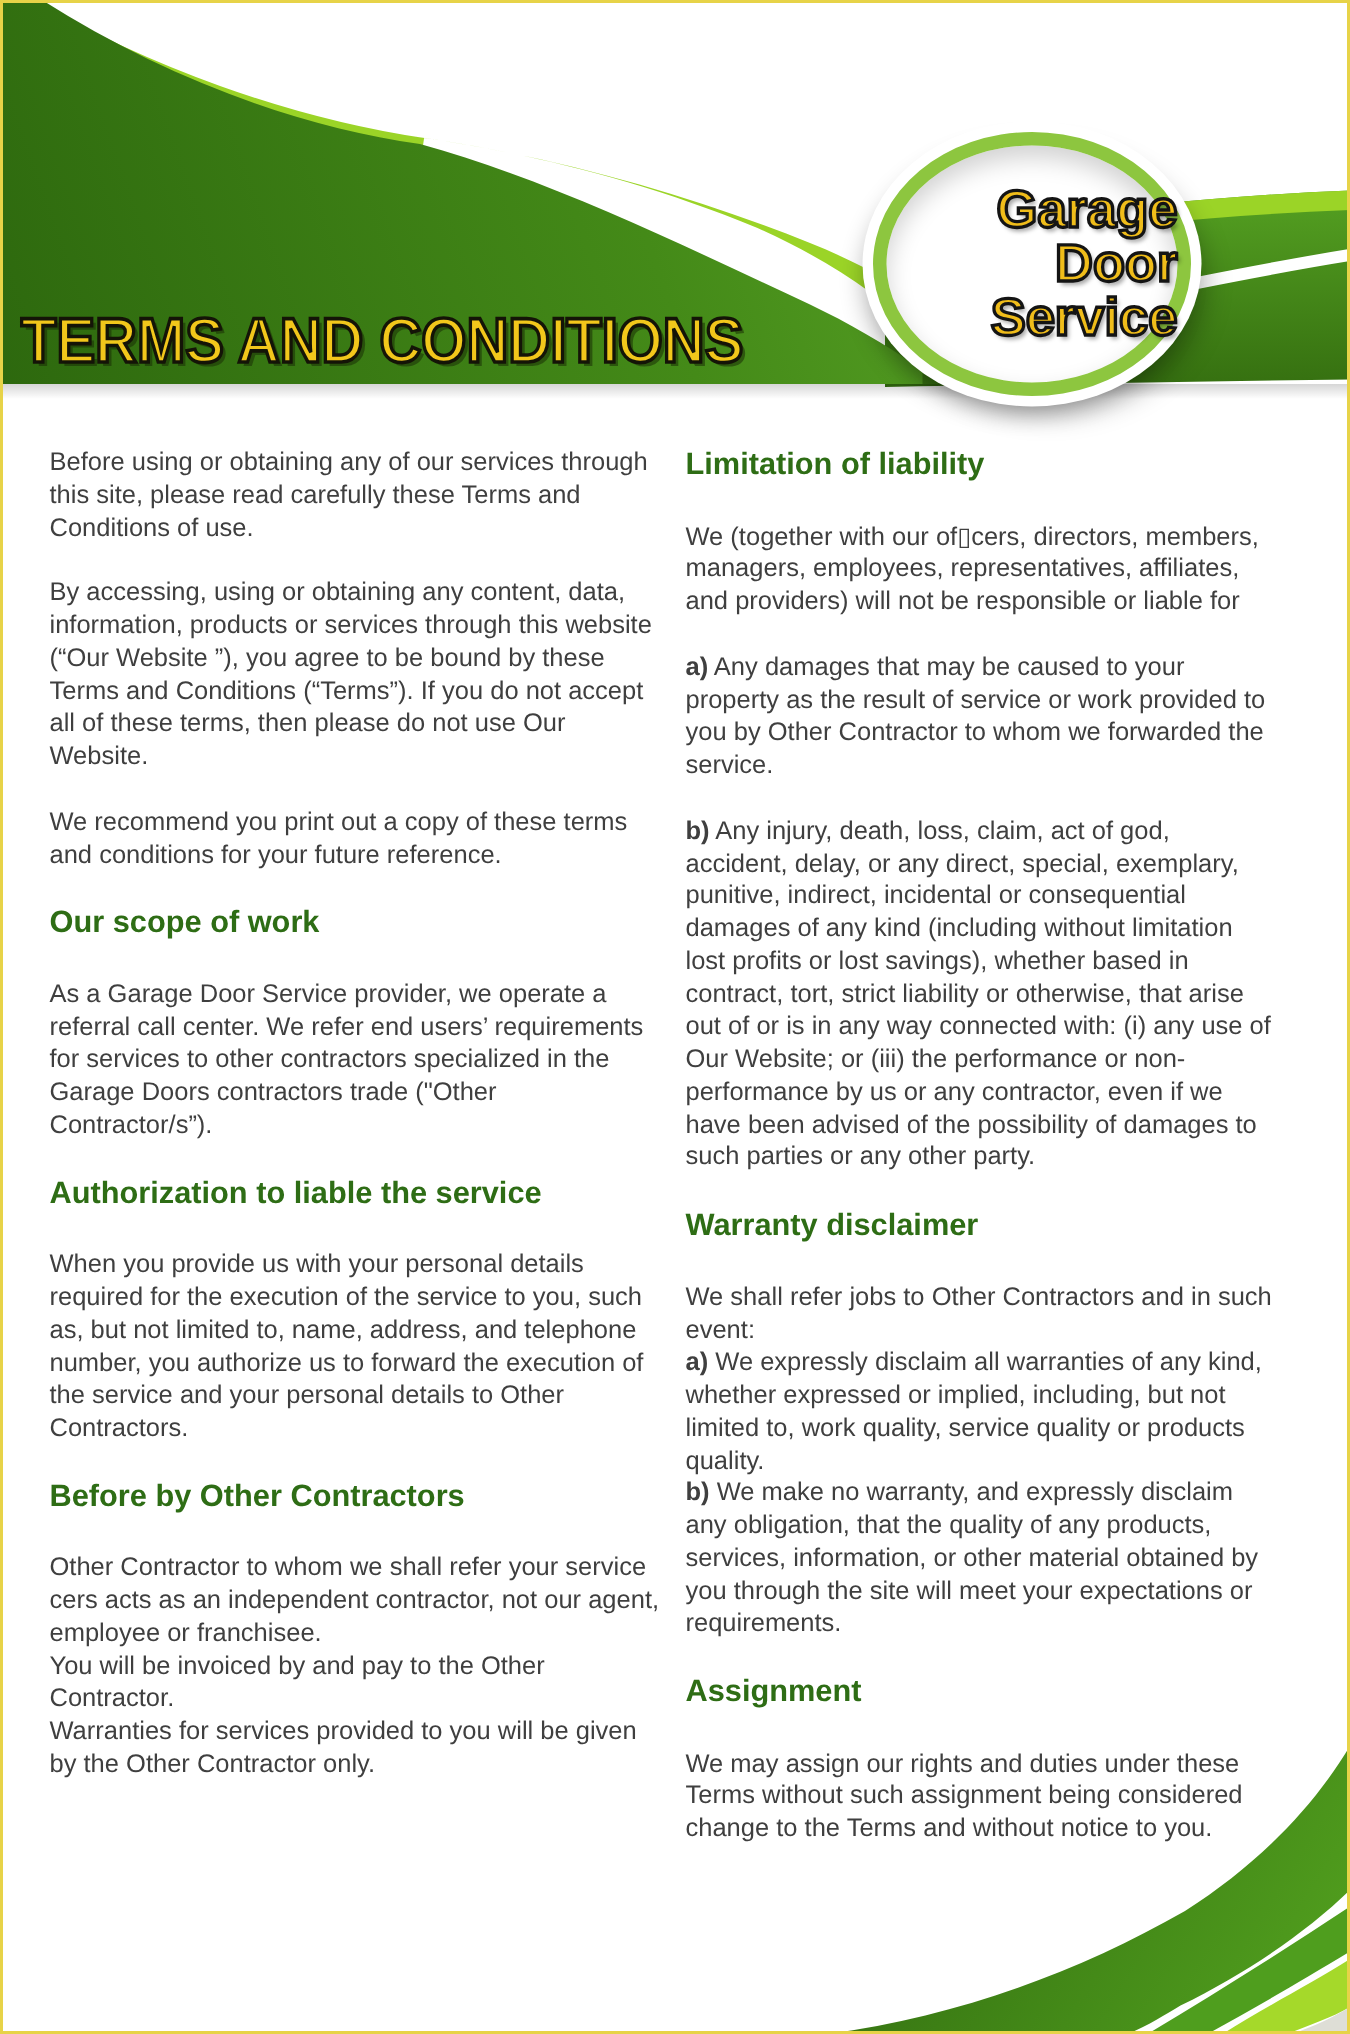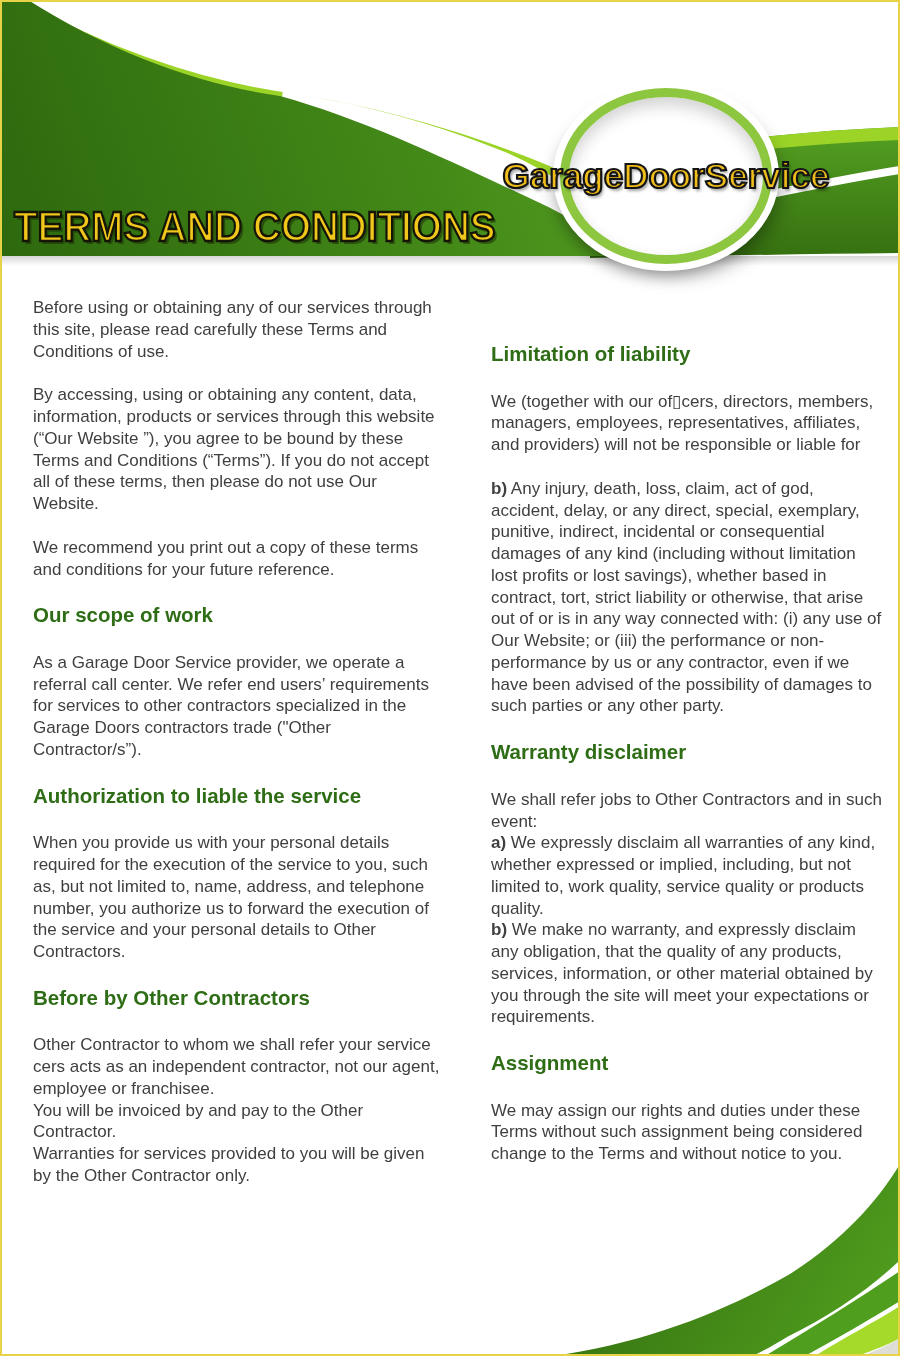--- a/index.html
+++ b/index.html
@@ -16,37 +16,37 @@
     font-size:42px;font-weight:bold;letter-spacing:0px;
     color:#f2c71b;
     -webkit-text-stroke:2.4px #141407;
     text-shadow:3px 3px 0 rgba(25,45,5,.55);
     transform:scaleX(.92);transform-origin:left center;
     white-space:nowrap;
   }
 
   
   .badge{
-    position:absolute;left:560px;top:88px;z-index:5;
+    position:absolute;left:582px;top:88px;z-index:5;
     width:194px;height:158px;
     background:#ffffff;border:9px solid #8dc63f;border-radius:50%;
     box-shadow:0 0 0 7px #ffffff, -6px 10px 16px rgba(0,0,0,.30), 10px 12px 18px rgba(0,0,0,.28), inset 0 8px 16px rgba(0,0,0,.18);
-    display:flex;flex-direction:row;align-items:center;justify-content:center;
+    display:flex;flex-direction:column;align-items:flex-end;justify-content:center;
   }
   .badge .bline{
     font-size:35px;font-weight:bold;line-height:1.02;
     color:#f0bd1a;-webkit-text-stroke:2.2px #141414;
     text-shadow:2px 3px 3px rgba(0,0,0,.35);
     white-space:nowrap;
   }
 
   
   .col{position:absolute;top:297px;z-index:2;color:#3f3f3f;font-size:17px;line-height:1.28;}
   .col-left{left:33px;width:410px;}
-  .col-right{left:491px;width:391px;margin-top:44px;}
+  .col-right{left:457px;width:391px;}
   .col p{margin:0 0 22px 0;white-space:pre-line;}
   .col h2{margin:3px 0 23px 0;font-size:20.5px;line-height:1.3;font-weight:bold;color:#2e6d15;}
   .col > :first-child{margin-top:0;}
 
   
   .border-overlay{
     position:absolute;left:0;top:0;right:0;bottom:0;z-index:50;
     border:2px solid #e7d348;pointer-events:none;box-sizing:border-box;
   }
 </style>
@@ -102,20 +102,21 @@
       <h2>Authorization to liable the service</h2>
       <p>When you provide us with your personal details required for the execution of the service to you, such as, but not limited to, name, address, and telephone number, you authorize us to forward the execution of the service and your personal details to Other Contractors.</p>
       <h2>Before by Other Contractors</h2>
       <p>Other Contractor to whom we shall refer your service cers acts as an independent contractor, not our agent, employee or franchisee.
 You will be invoiced by and pay to the Other Contractor.
 Warranties for services provided to you will be given by the Other Contractor only.</p>
     </div>
   <div class="col col-right">
       <h2>Limitation of liability</h2>
       <p>We (together with our of▯cers, directors, members, managers, employees, representatives, affiliates, and providers) will not be responsible or liable for</p>
+      <p><b>a)</b> Any damages that may be caused to your property as the result of service or work provided to you by Other Contractor to whom we forwarded the service.</p>
       <p><b>b)</b> Any injury, death, loss, claim, act of god, accident, delay, or any direct, special, exemplary, punitive, indirect, incidental or consequential damages of any kind (including without limitation lost profits or lost savings), whether based in contract, tort, strict liability or otherwise, that arise out of or is in any way connected with: (i) any use of Our Website; or (iii) the performance or non-performance by us or any contractor, even if we have been advised of the possibility of damages to such parties or any other party.</p>
       <h2>Warranty disclaimer</h2>
       <p>We shall refer jobs to Other Contractors and in such event:
 <b>a)</b> We expressly disclaim all warranties of any kind, whether expressed or implied, including, but not limited to, work quality, service quality or products quality.
 <b>b)</b> We make no warranty, and expressly disclaim any obligation, that the quality of any products, services, information, or other material obtained by you through the site will meet your expectations or requirements.</p>
       <h2>Assignment</h2>
       <p>We may assign our rights and duties under these Terms without such assignment being considered change to the Terms and without notice to you.</p>
     </div>
 
   <svg class="footer-art" width="900" height="212" viewBox="0 0 900 212">

